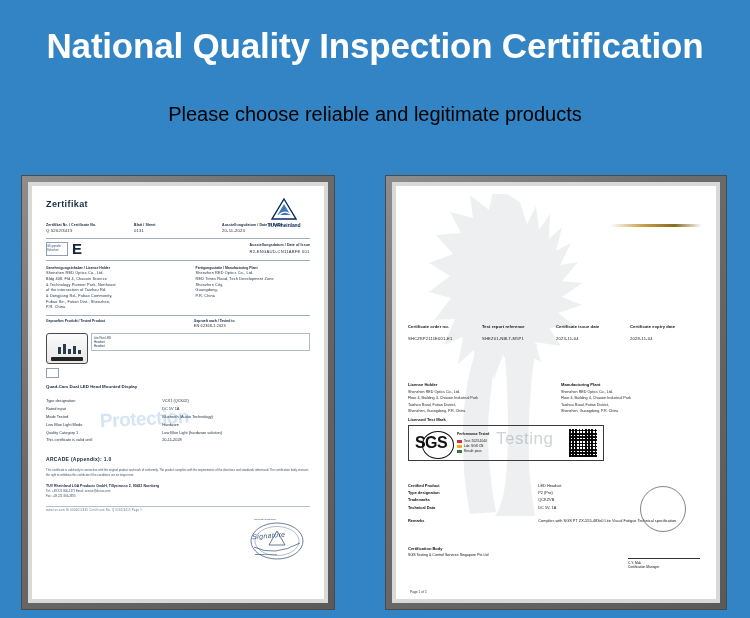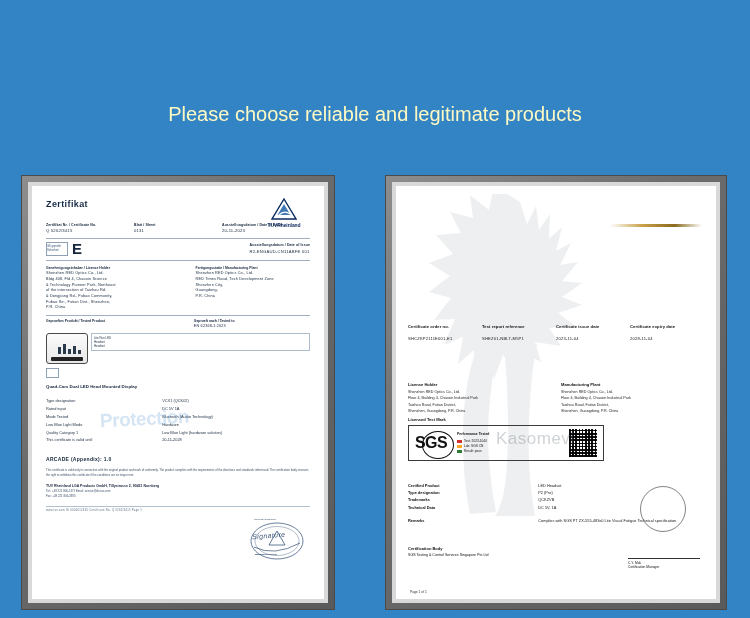--- a/index.html
+++ b/index.html
@@ -12,21 +12,21 @@
   }
   .banner { width: 750px; height: 160px; background: #3284c4; position: relative; }
   .title {
     position: absolute; top: 26px; left: 0; width: 750px;
     text-align: center; color: #ffffff;
     font-size: 35px; font-weight: bold; letter-spacing: -0.2px;
     white-space: nowrap;
   }
   .subtitle {
     position: absolute; top: 103px; left: 0; width: 750px;
-    text-align: center; color: #fef9c3;
+    text-align: center; color: #000000;
     font-size: 20px; font-weight: normal;
   }
   .certs { position: absolute; top: 176px; left: 0; width: 633px; height: 442px; }
 
   .frame {
     position: absolute; top: 0;
     background: #6f6f6f;
     padding: 6px;
     box-shadow: 0 0 0 1px #4a4a4a;
   }
@@ -130,20 +130,21 @@
   .signblk .s1 { font-size: 3.3px; }
   .signblk .s2 { font-size: 3.3px; }
   .pageno { position:absolute; left: 14px; top: 404px; font-size: 3.3px; color:#333; }
   .wm-right { position:absolute; left: 100px; top: 243px; font-size: 17px; color: rgba(110,120,130,.33); letter-spacing:.5px; pointer-events:none; }
   .stampcircle { position:absolute; right: 30px; top: 300px; width: 46px; height: 46px; border: 1.2px solid rgba(30,30,30,.55); border-radius: 50%; }
 </style>
 </head>
 <body>
 
 <div class="banner">
+  <div class="title">National Quality Inspection Certification</div>
   <div class="subtitle">Please choose reliable and legitimate products</div>
 </div>
 
 <div class="certs">
 
   <div class="frame left">
     <div class="mat">
       <div class="paper">
         <div class="tuv">
 
@@ -395,20 +396,20 @@
           </div>
 
           <div class="signblk">
             <div class="sline"></div>
             <div class="s1">C.Y. Mak</div>
             <div class="s2">Certification Manager</div>
           </div>
 
           <div class="pageno">Page 1 of 1</div>
 
-          <div class="wm-right">Kasomevi</div>
+          <div class="wm-right">Testing</div>
 
         </div>
       </div>
     </div>
   </div>
 
 </div>
 
 </body></html>

